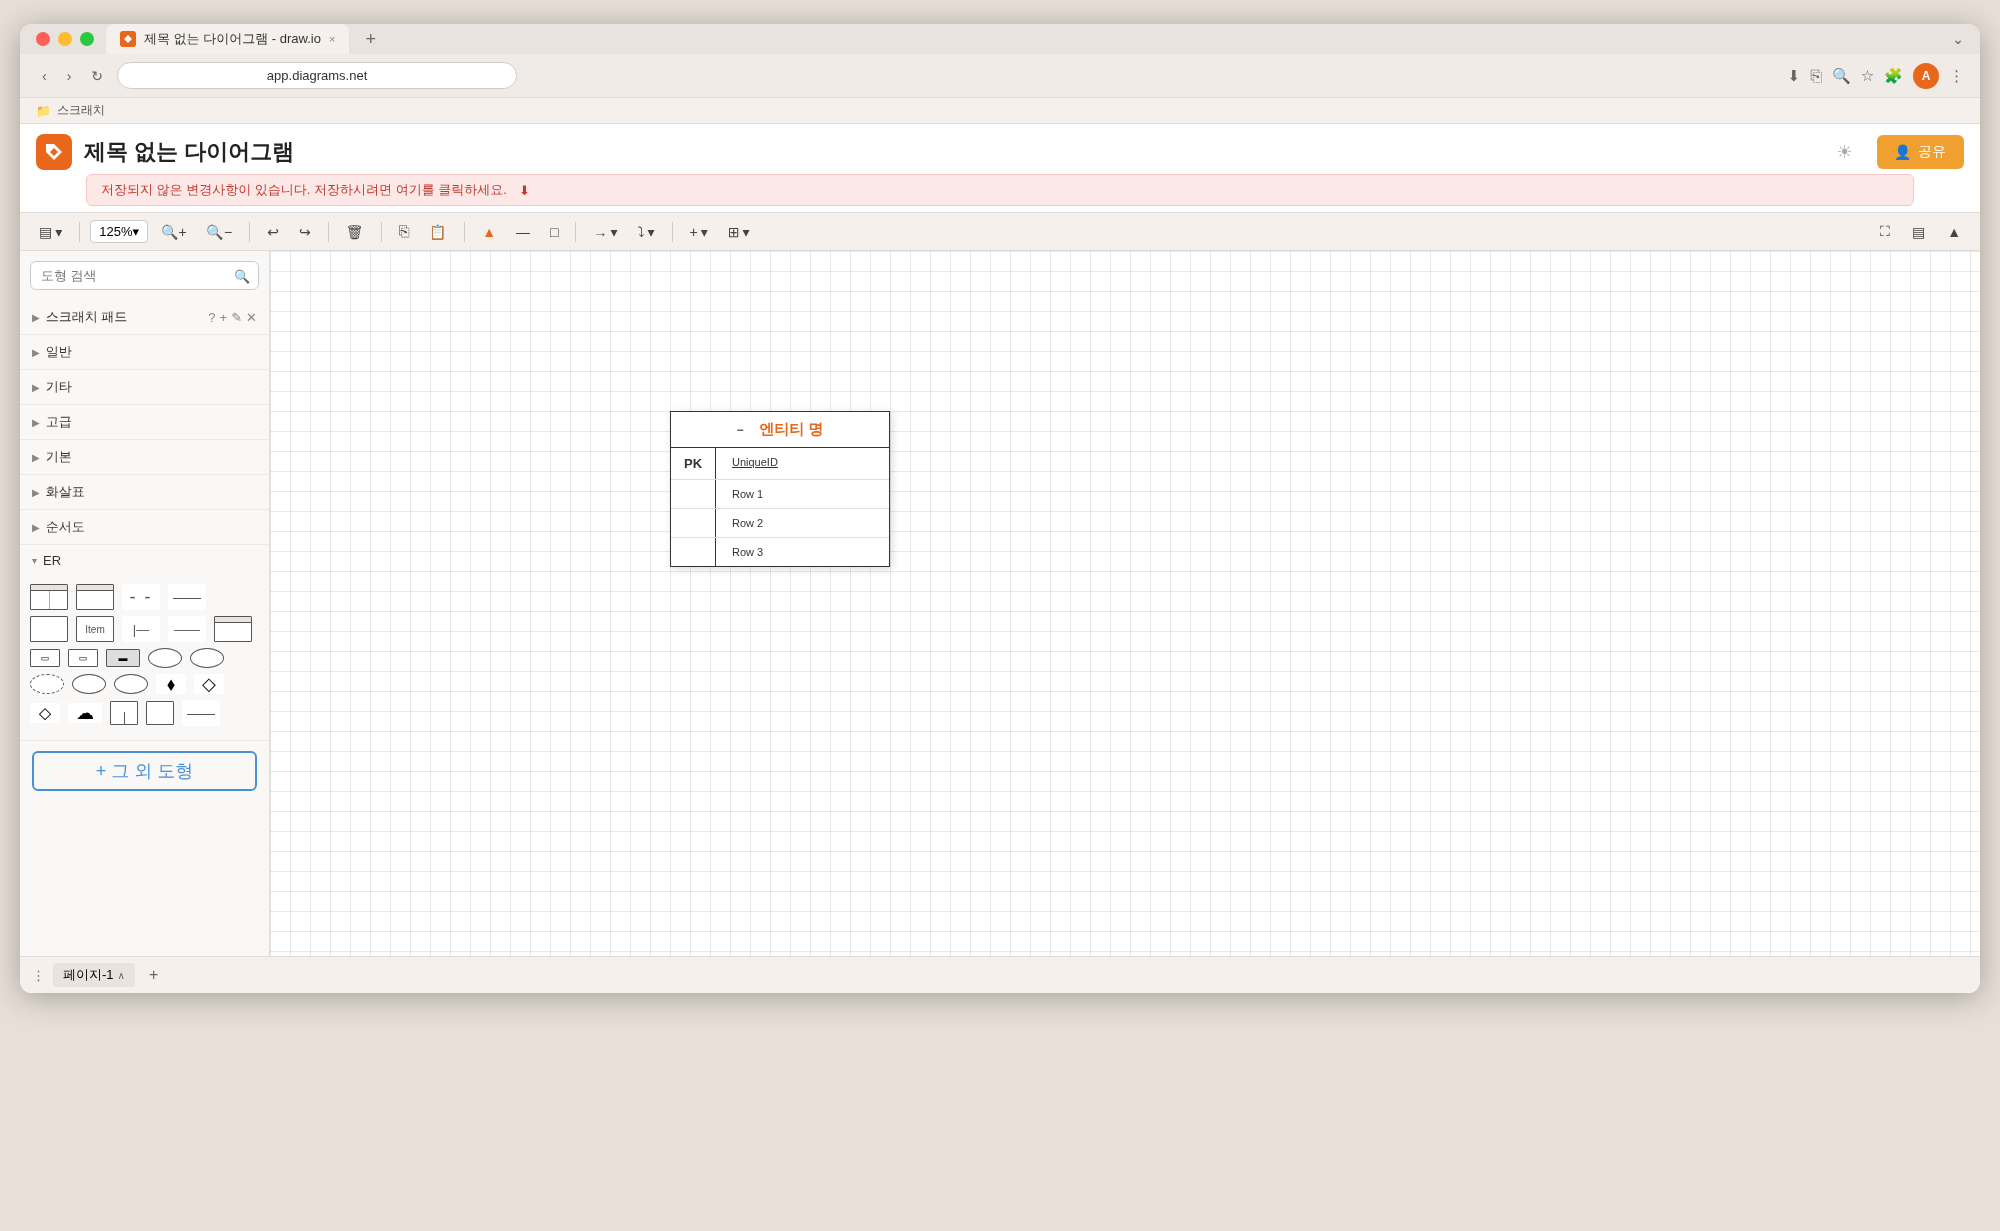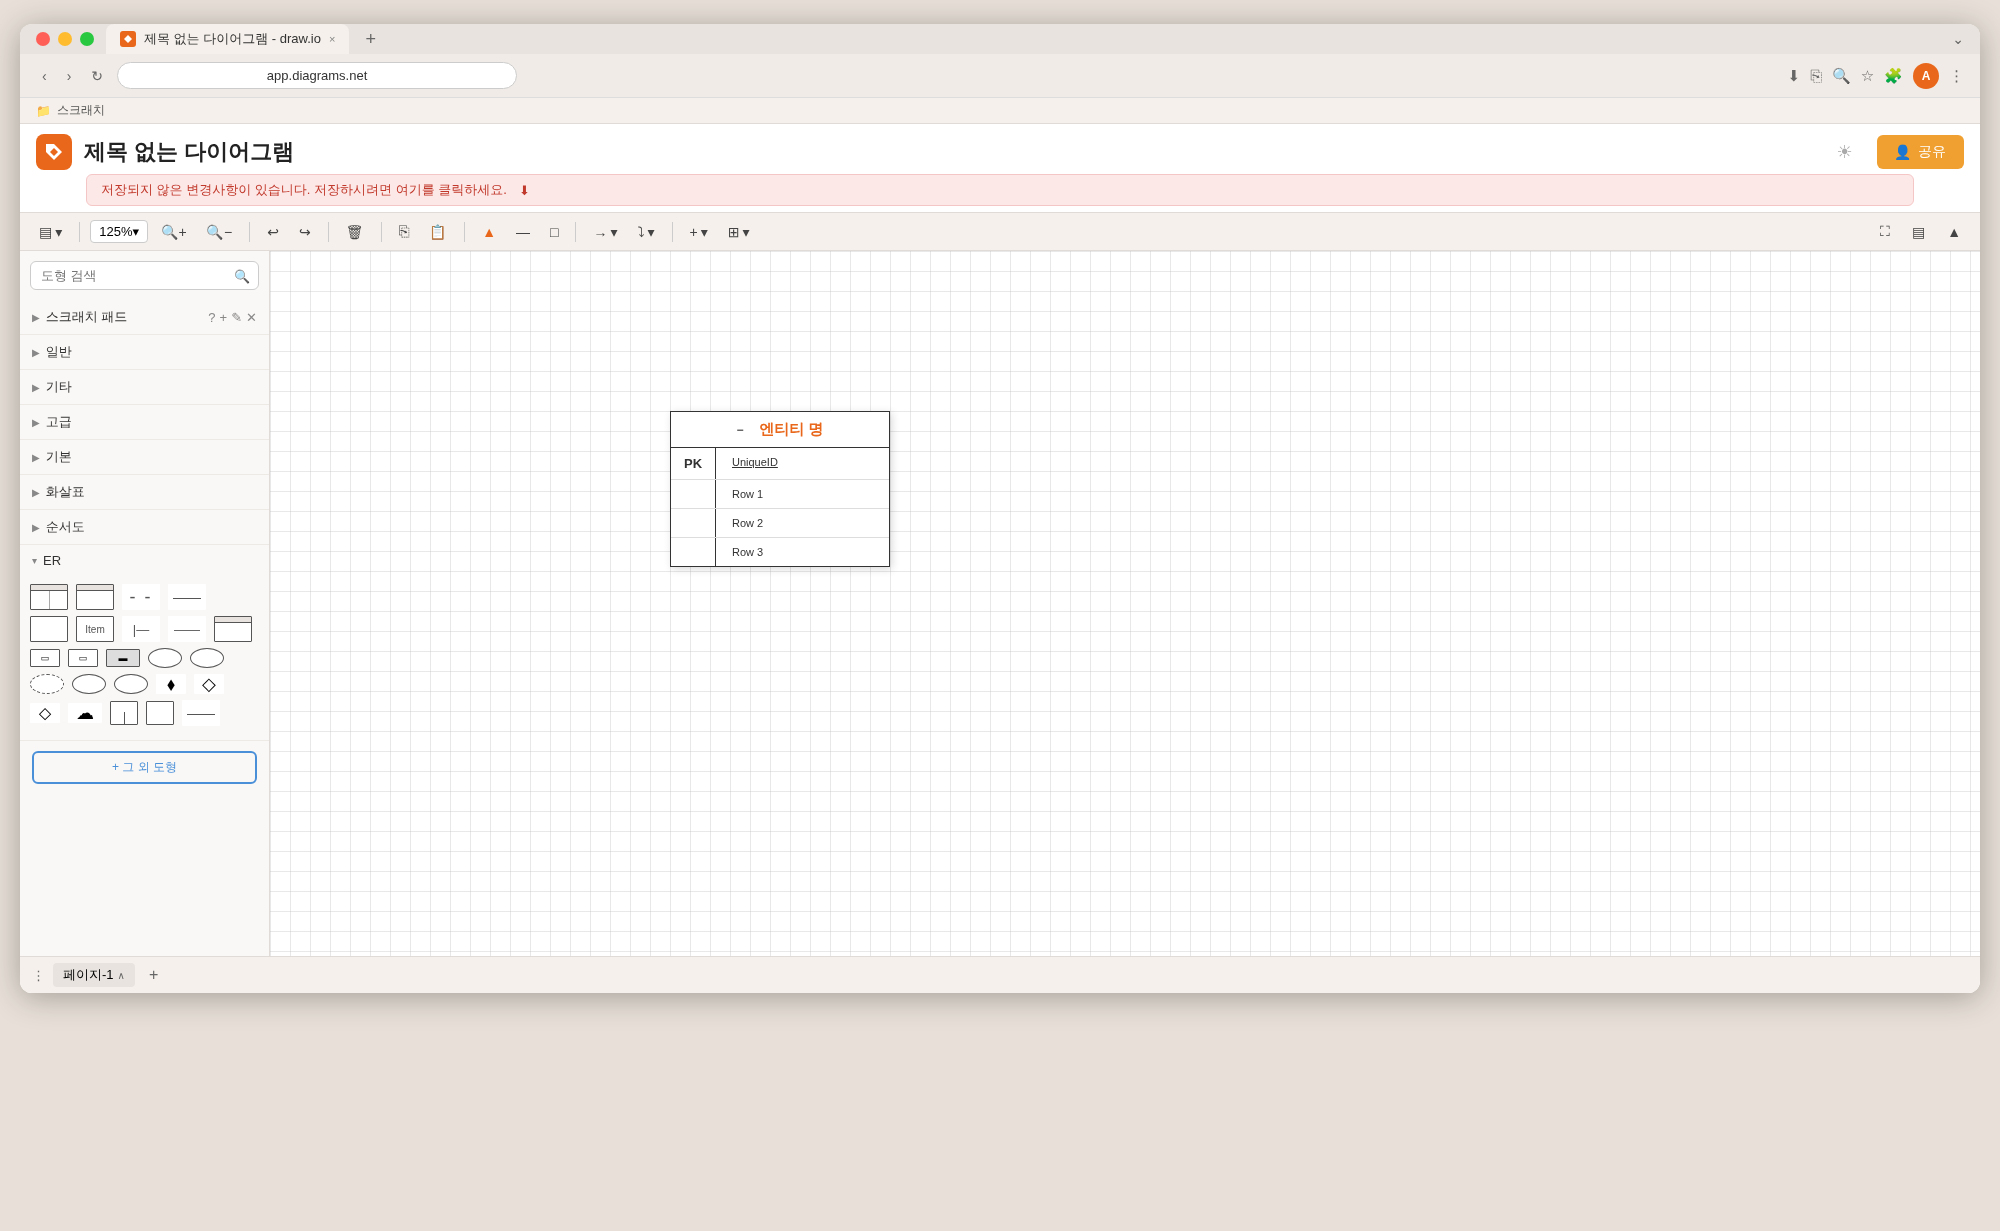--- a/index.html
+++ b/index.html
@@ -88,21 +88,21 @@
     .entity-cell.underline { text-decoration: underline; }
 
     
     .page-tabs { background: #f5f0eb; border-top: 1px solid #e0dbd6; padding: 6px 12px; display: flex; align-items: center; gap: 8px; font-size: 13px; }
     .page-tab { display: flex; align-items: center; gap: 4px; padding: 3px 10px; border-radius: 4px; background: #e8e3de; cursor: pointer; }
     .page-chevron { font-size: 10px; color: #666; }
     .page-add { color: #666; cursor: pointer; font-size: 16px; padding: 2px 6px; border-radius: 4px; }
     .more-pages { color: #666; cursor: pointer; }
 
     
-    .more-shapes-btn { margin: 10px 12px; background: none; border: 2px solid #4a90d9; color: #4a90d9; border-radius: 6px; padding: 6px 14px; font-size: 12px; cursor: pointer; font-weight: 500; }
+    .more-shapes-btn { margin: 10px 12px; background: none; border: 2px solid #4a90d9; color: #4a90d9; border-radius: 6px; padding: 6px 14px; font-size: 18px; cursor: pointer; font-weight: 500; }
 
     .expand-icons { display: flex; align-items: center; gap: 8px; margin-left: auto; color: #888; }
   </style>
 </head>
 <body>
 
 <div class="browser-window">
 
   <div class="title-bar">
     <div class="traffic-lights">

